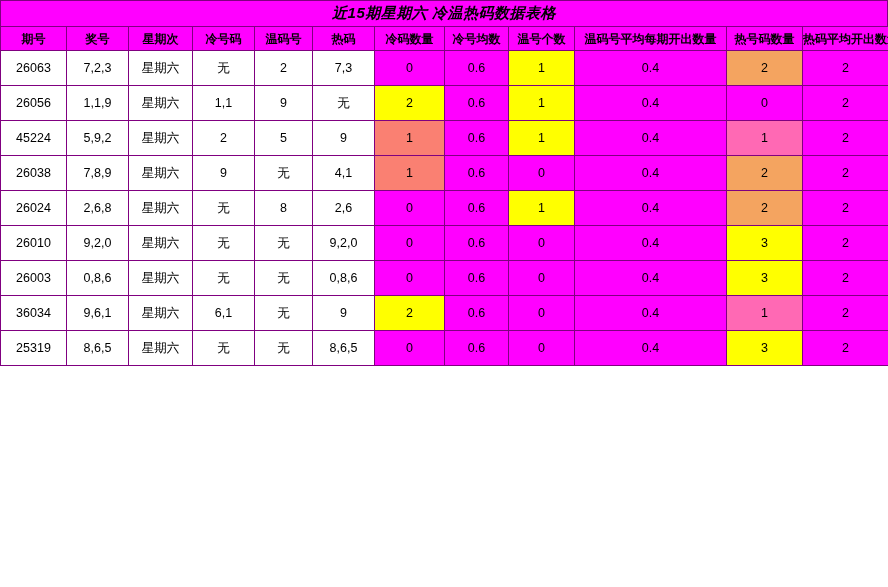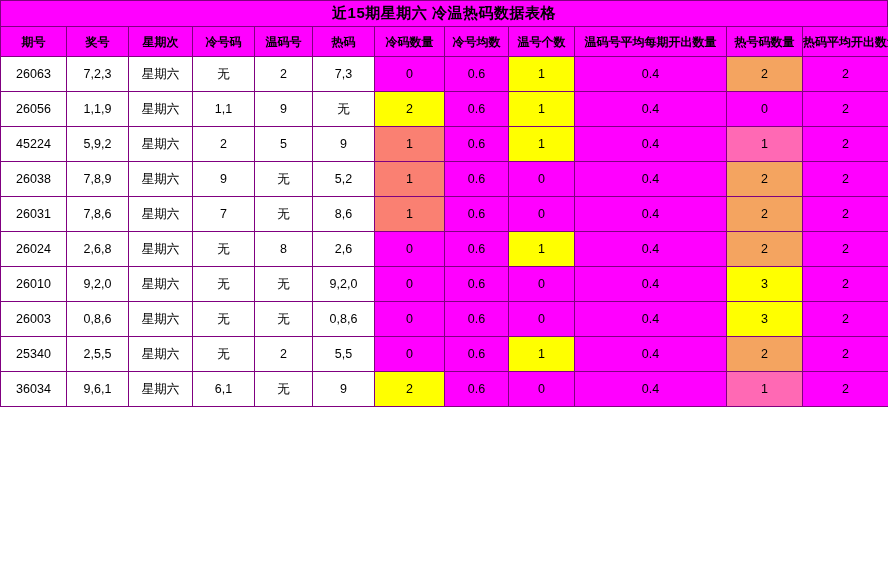--- a/index.html
+++ b/index.html
@@ -16,20 +16,21 @@
     overflow: hidden;
   }
   .title-bar {
     height: 26px;
     background: #ff00ff;
     border: 1px solid #800080;
     border-bottom: none;
     display: flex;
     align-items: center;
     justify-content: center;
+    font-style: italic;
   }
   .title-bar .title-text {
     font-size: 15px;
     font-weight: bold;
     color: #000000;
     letter-spacing: 0.5px;
   }
   table.grid {
     border-collapse: collapse;
     width: 888px;
@@ -43,21 +44,21 @@
     color: #000000;
     padding: 0;
     height: 35px;
     overflow: hidden;
     white-space: nowrap;
   }
   table.grid thead th {
     background: #ff00ff;
     font-weight: bold;
     font-size: 12px;
-    height: 30px;
+    height: 24px;
     line-height: 14px;
   }
   
   .c-magenta { background: #ff00ff; }
   .c-yellow  { background: #ffff00; }
   .c-salmon  { background: #fa8072; }
   .c-pink    { background: #ff69b4; }
   .c-orange  { background: #f4a460; }
   .c-white   { background: #ffffff; }
 
@@ -146,35 +147,21 @@
           <td class="c-magenta dim">0.4</td>
           <td class="c-pink dim2">1</td>
           <td class="c-magenta dim">2</td>
         </tr>
         <tr>
           <td class="c-white">26038</td>
           <td class="c-white">7,8,9</td>
           <td class="c-white">星期六</td>
           <td class="c-white">9</td>
           <td class="c-white">无</td>
-          <td class="c-white">5,2</td>
-          <td class="c-salmon dim2">1</td>
-          <td class="c-magenta dim">0.6</td>
-          <td class="c-magenta dim">0</td>
-          <td class="c-magenta dim">0.4</td>
-          <td class="c-orange dim2">2</td>
-          <td class="c-magenta dim">2</td>
-        </tr>
-        <tr>
-          <td class="c-white">26031</td>
-          <td class="c-white">7,8,6</td>
-          <td class="c-white">星期六</td>
-          <td class="c-white">7</td>
-          <td class="c-white">无</td>
-          <td class="c-white">8,6</td>
+          <td class="c-white">4,1</td>
           <td class="c-salmon dim2">1</td>
           <td class="c-magenta dim">0.6</td>
           <td class="c-magenta dim">0</td>
           <td class="c-magenta dim">0.4</td>
           <td class="c-orange dim2">2</td>
           <td class="c-magenta dim">2</td>
         </tr>
         <tr>
           <td class="c-white">26024</td>
           <td class="c-white">2,6,8</td>
@@ -211,43 +198,43 @@
           <td class="c-white">无</td>
           <td class="c-white">0,8,6</td>
           <td class="c-magenta dim">0</td>
           <td class="c-magenta dim">0.6</td>
           <td class="c-magenta dim">0</td>
           <td class="c-magenta dim">0.4</td>
           <td class="c-yellow">3</td>
           <td class="c-magenta dim">2</td>
         </tr>
         <tr>
-          <td class="c-white">25340</td>
-          <td class="c-white">2,5,5</td>
-          <td class="c-white">星期六</td>
-          <td class="c-white">无</td>
-          <td class="c-white">2</td>
-          <td class="c-white">5,5</td>
-          <td class="c-magenta dim">0</td>
-          <td class="c-magenta dim">0.6</td>
-          <td class="c-yellow">1</td>
-          <td class="c-magenta dim">0.4</td>
-          <td class="c-orange dim2">2</td>
-          <td class="c-magenta dim">2</td>
-        </tr>
-        <tr>
           <td class="c-white">36034</td>
           <td class="c-white">9,6,1</td>
           <td class="c-white">星期六</td>
           <td class="c-white">6,1</td>
           <td class="c-white">无</td>
           <td class="c-white">9</td>
           <td class="c-yellow">2</td>
           <td class="c-magenta dim">0.6</td>
           <td class="c-magenta dim">0</td>
           <td class="c-magenta dim">0.4</td>
           <td class="c-pink dim2">1</td>
           <td class="c-magenta dim">2</td>
         </tr>
+        <tr>
+          <td class="c-white">25319</td>
+          <td class="c-white">8,6,5</td>
+          <td class="c-white">星期六</td>
+          <td class="c-white">无</td>
+          <td class="c-white">无</td>
+          <td class="c-white">8,6,5</td>
+          <td class="c-magenta dim">0</td>
+          <td class="c-magenta dim">0.6</td>
+          <td class="c-magenta dim">0</td>
+          <td class="c-magenta dim">0.4</td>
+          <td class="c-yellow">3</td>
+          <td class="c-magenta dim">2</td>
+        </tr>
       </tbody>
   </table>
 
 </div>
 
 </body></html>

